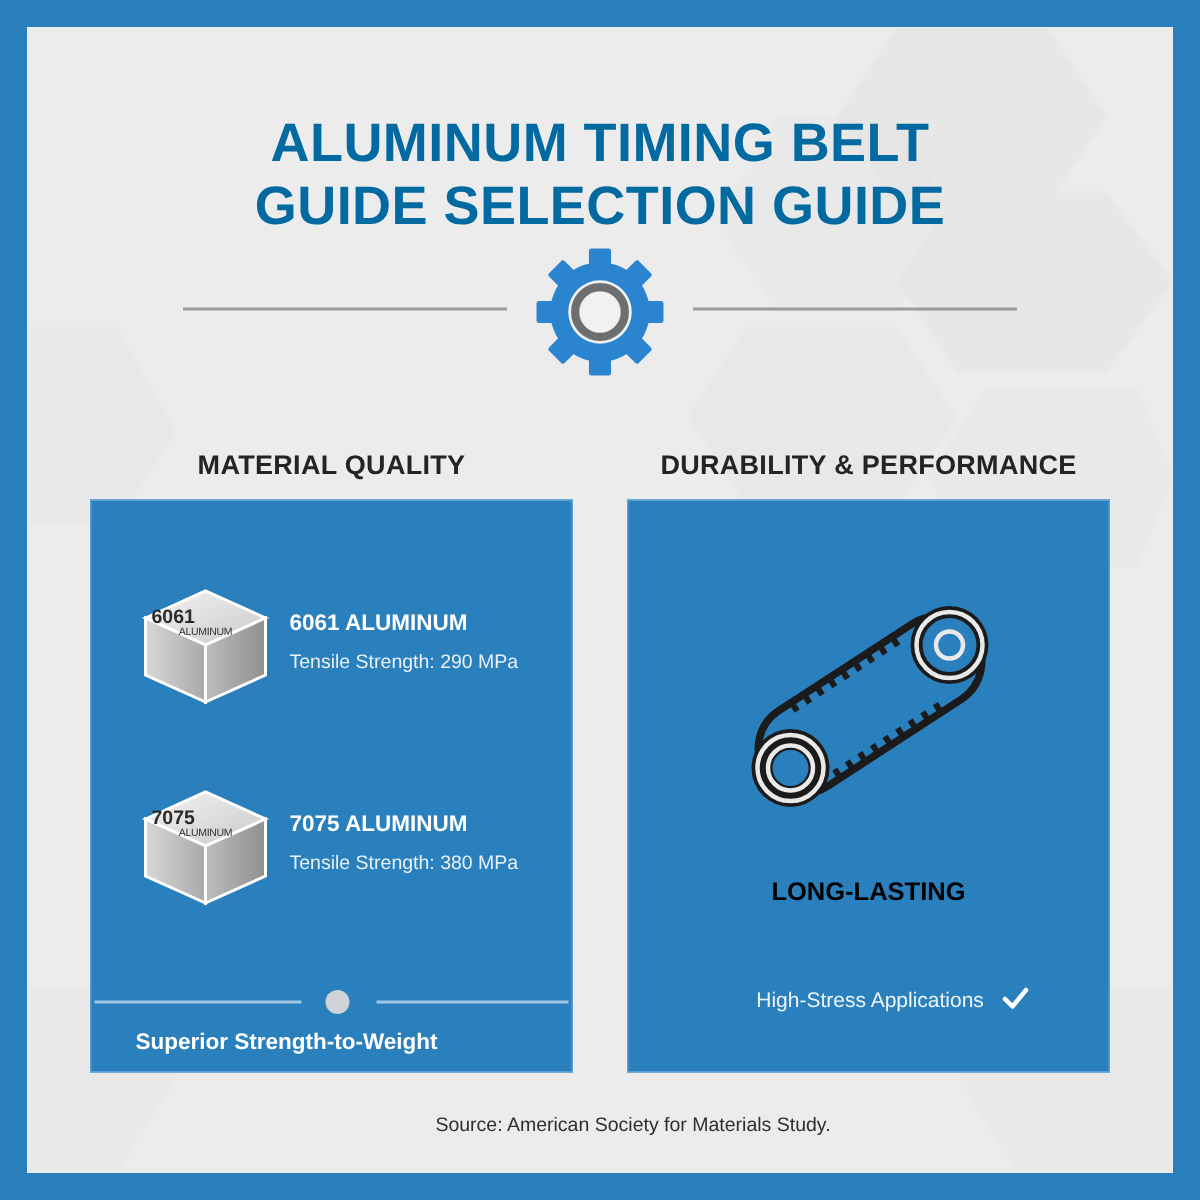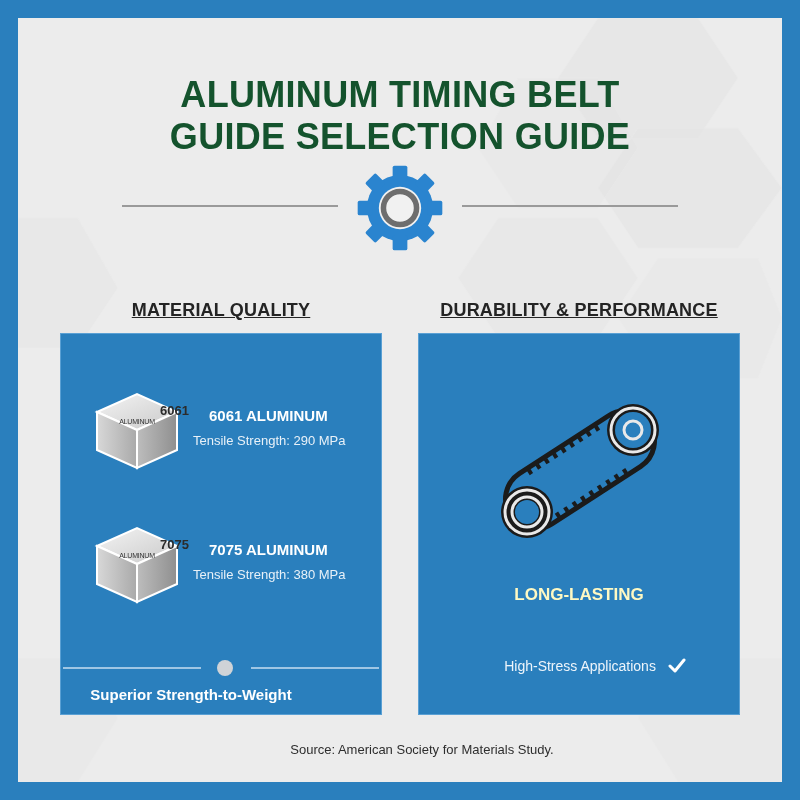--- a/index.html
+++ b/index.html
@@ -17,21 +17,21 @@
       overflow: hidden;
     }
     .hex-bg { position: absolute; left: 0; top: 0; width: 764px; height: 764px; }
     .title {
       position: absolute;
       left: 0; top: 56px; width: 764px;
       text-align: center;
       font-weight: 700;
       font-size: 36px;
       line-height: 42px;
-      color: #14532d;
+      color: #0369a1;
       letter-spacing: 0.3px;
     }
     .title span { display: block; }
     .rule {
       position: absolute;
       height: 2px;
       background: #9a9a9a;
       top: 187px;
     }
     .rule.left { left: 104px; width: 216px; }
@@ -42,21 +42,20 @@
       width: 92px; height: 92px;
     }
     .section-heading {
       position: absolute;
       top: 282px;
       font-weight: 700;
       font-size: 18px;
       color: #242424;
       text-align: center;
       letter-spacing: 0.2px;
-      text-decoration: underline;
     }
     .section-heading.left { left: 42px; width: 322px; }
     .section-heading.right { left: 400px; width: 322px; }
     .panel {
       position: absolute;
       background: #2a7fbd;
       border: 1px solid #5aa0d4;
     }
     .panel.left { left: 42px; top: 315px; width: 322px; height: 382px; }
     .panel.right { left: 400px; top: 315px; width: 322px; height: 382px; }
@@ -64,30 +63,30 @@
     .material {
       position: absolute;
       left: 24px;
       width: 290px;
       height: 90px;
     }
     .material.m1 { top: 52px; }
     .material.m2 { top: 186px; }
     .cube { position: absolute; left: 0; top: 0; width: 104px; height: 90px; }
     .cube-label-num {
-      position: absolute; left: 0; width: 104px; top: 17px;
-      text-align: right; font-weight: 700; font-size: 13px; color: #2b2b2b;
+      position: absolute; left: 16px; width: 104px; top: 17px;
+      text-align: left; font-weight: 700; font-size: 13px; color: #2b2b2b;
     }
     .cube-label-sub {
       position: absolute; left: 0; width: 104px; top: 32px;
       text-align: center; font-size: 7px; color: #333; letter-spacing: -0.2px;
     }
     .mat-name {
       position: absolute; left: 108px; top: 21px;
-      font-weight: 700; font-size: 15px; color: #ffffff; white-space: nowrap; margin-left: 16px;
+      font-weight: 700; font-size: 15px; color: #ffffff; white-space: nowrap;
     }
     .mat-spec {
       position: absolute; left: 108px; top: 47px;
       font-size: 13px; color: #e8f1f8; white-space: nowrap;
     }
     .divider-line {
       position: absolute; top: 333px; height: 2px; background: #9fc6e4;
     }
     .divider-line.l { left: 2px; width: 138px; }
     .divider-line.r { left: 190px; width: 128px; }
@@ -97,21 +96,21 @@
       background: #cfd3d7;
     }
     .panel-footer {
       position: absolute; left: 0; top: 352px; width: 260px;
       text-align: center; font-weight: 700; font-size: 15px; color: #ffffff;
     }
     .belt { position: absolute; left: 68px; top: 66px; width: 186px; height: 140px; }
     .long-title {
       position: absolute; left: 0; top: 249px; width: 320px;
       text-align: center; font-weight: 700; font-size: 17px; line-height: 24px;
-      color: #fef9c3;
+      color: #000000;
     }
     .long-title span { display: block; }
     .apps {
       position: absolute; left: 0; top: 324px; width: 320px;
       text-align: center; font-size: 14px; color: #eef5fb; padding-left: 32px;
     }
     .apps .check { display: inline-block; margin-left: 8px; vertical-align: -3px; }
     .source {
       position: absolute; left: 0; top: 724px; width: 764px;
       text-align: center; font-size: 13px; color: #2e2e2e; padding-left: 44px;

